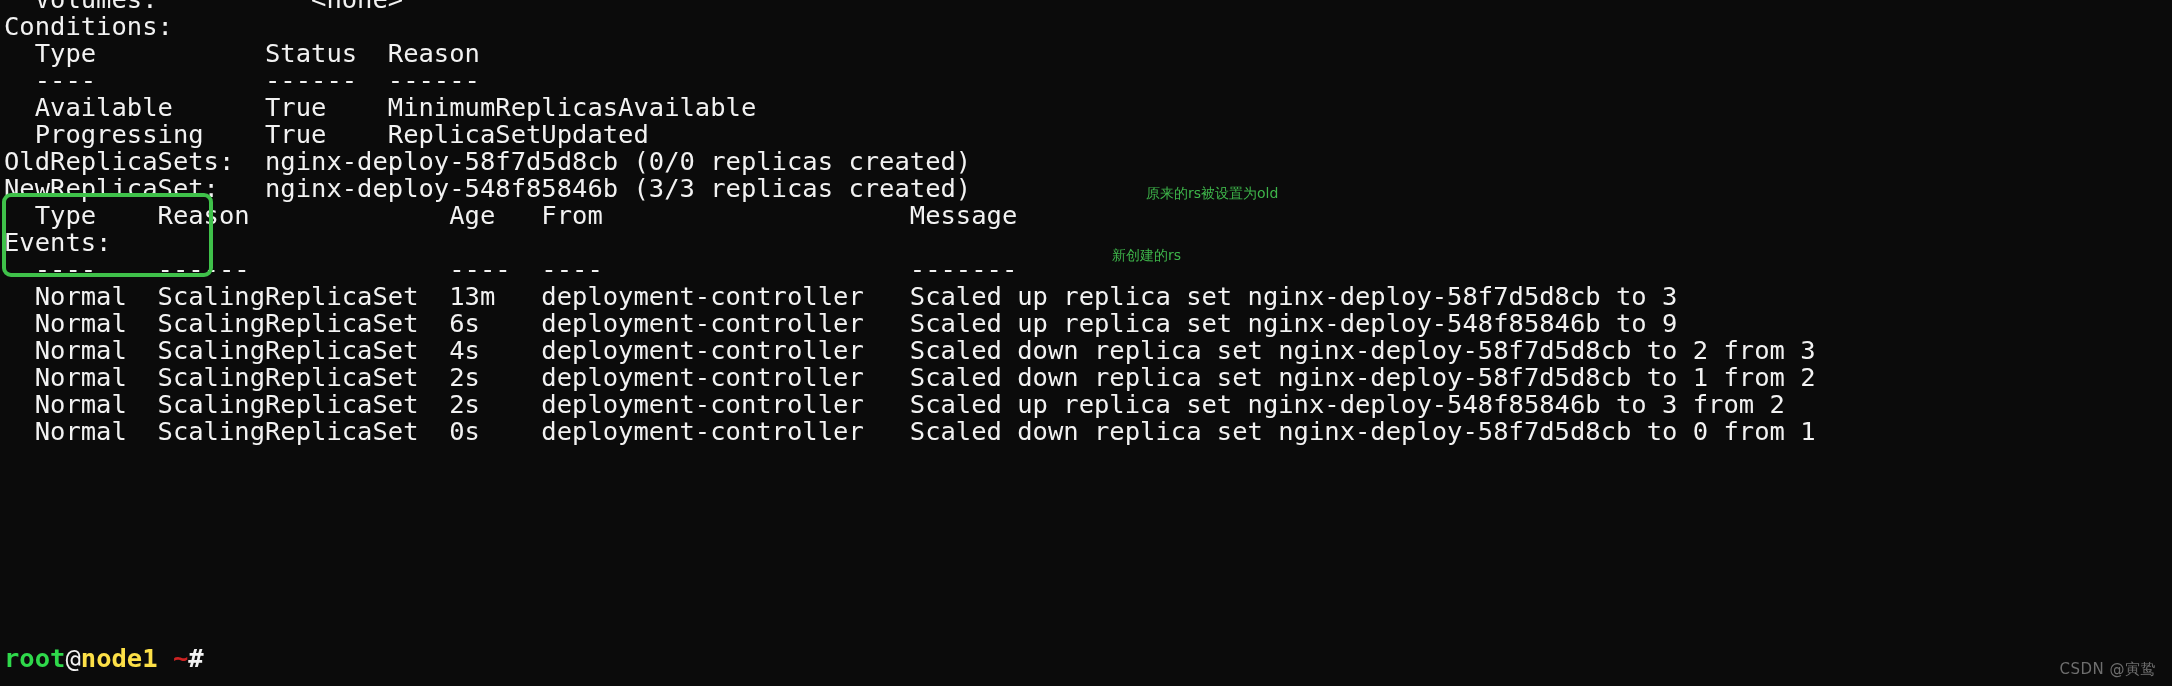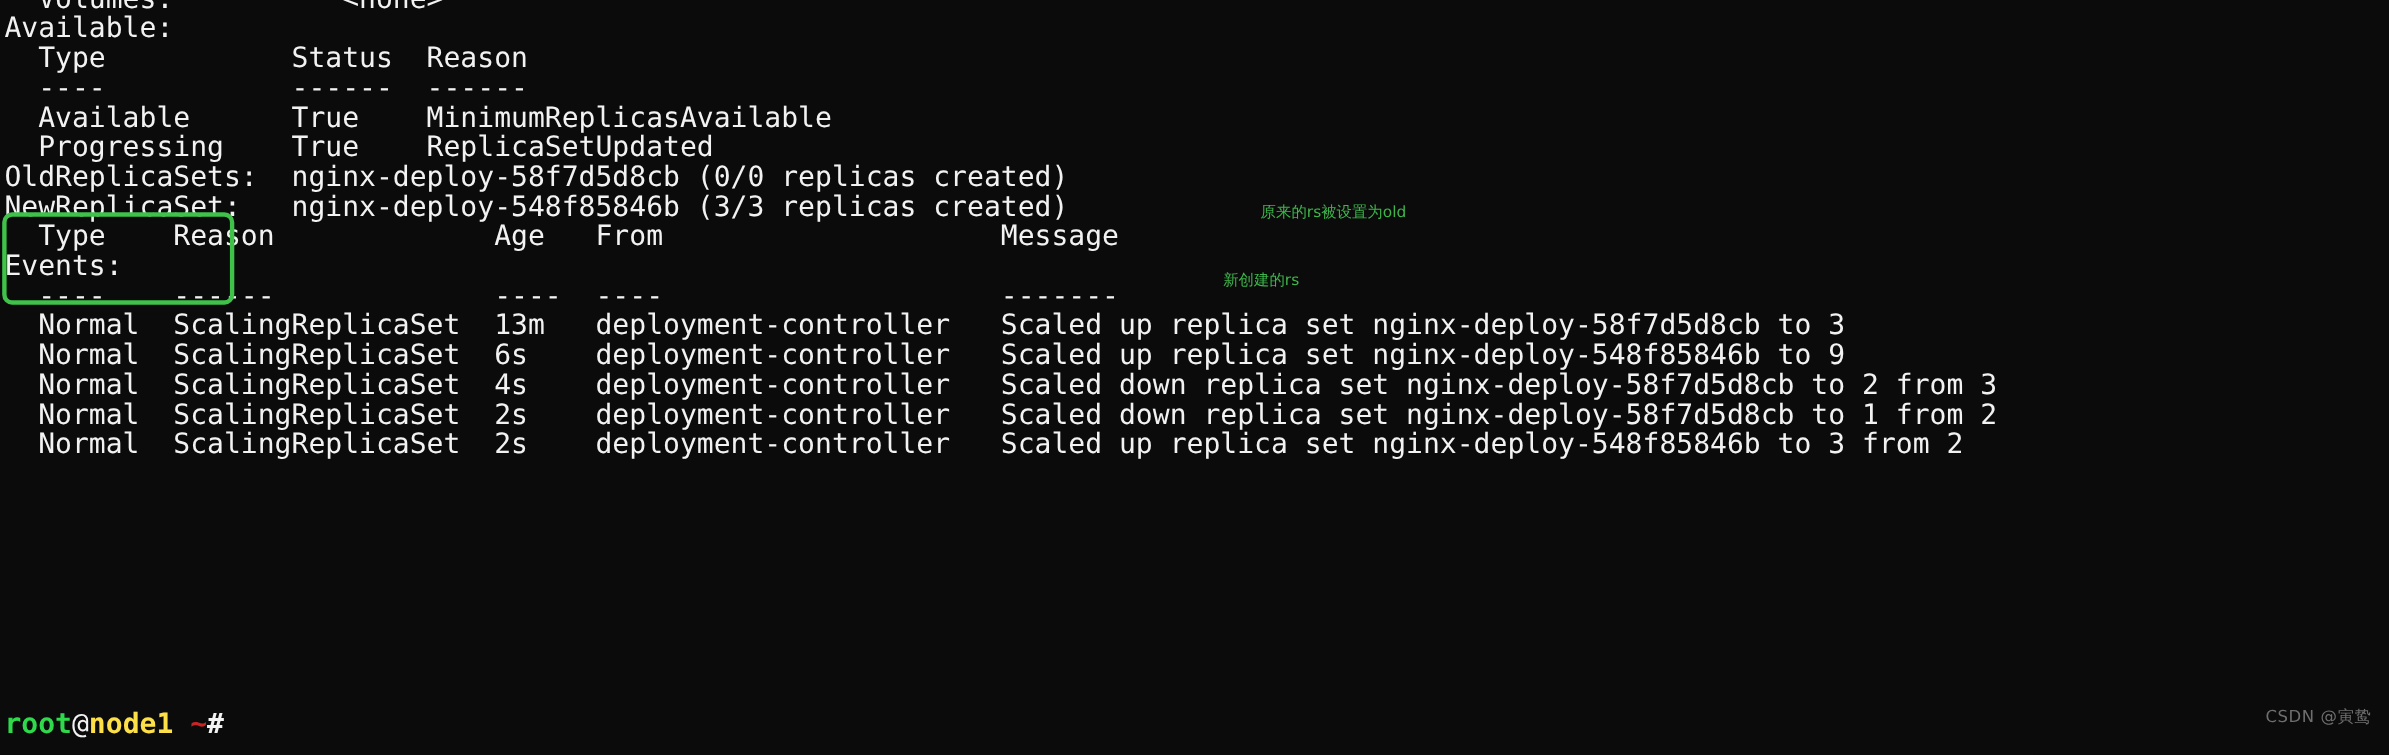--- a/index.html
+++ b/index.html
@@ -83,50 +83,51 @@
   #cursor-block {
     display: inline-block;
     width: 0px;
     height: 22px;
     vertical-align: -3px;
   }
 
   #watermark {
     position: absolute;
     right: 16px;
-    bottom: 21px;
+    bottom: 3px;
     color: #6e6e6e;
     font-family: "DejaVu Sans", "Liberation Sans", sans-serif;
     font-size: 15px;
     letter-spacing: 0.5px;
     white-space: pre;
   }
 </style>
 </head>
 <body>
 
 <div id="terminal">
 
   <div class="term-body">
     <div class="line">  Volumes:          &lt;none&gt;</div>
-    <div class="line">Available:</div>
+    <div class="line">Conditions:</div>
     <div class="line">  Type           Status  Reason</div>
     <div class="line">  ----           ------  ------</div>
     <div class="line">  Available      True    MinimumReplicasAvailable</div>
     <div class="line">  Progressing    True    ReplicaSetUpdated</div>
     <div class="line">OldReplicaSets:  nginx-deploy-58f7d5d8cb (0/0 replicas created)</div>
     <div class="line">NewReplicaSet:   nginx-deploy-548f85846b (3/3 replicas created)</div>
     <div class="line">  Type    Reason             Age   From                    Message</div>
     <div class="line">Events:</div>
     <div class="line">  ----    ------             ----  ----                    -------</div>
     <div class="line">  Normal  ScalingReplicaSet  13m   deployment-controller   Scaled up replica set nginx-deploy-58f7d5d8cb to 3</div>
     <div class="line">  Normal  ScalingReplicaSet  6s    deployment-controller   Scaled up replica set nginx-deploy-548f85846b to 9</div>
     <div class="line">  Normal  ScalingReplicaSet  4s    deployment-controller   Scaled down replica set nginx-deploy-58f7d5d8cb to 2 from 3</div>
     <div class="line">  Normal  ScalingReplicaSet  2s    deployment-controller   Scaled down replica set nginx-deploy-58f7d5d8cb to 1 from 2</div>
     <div class="line">  Normal  ScalingReplicaSet  2s    deployment-controller   Scaled up replica set nginx-deploy-548f85846b to 3 from 2</div>
+    <div class="line">  Normal  ScalingReplicaSet  0s    deployment-controller   Scaled down replica set nginx-deploy-58f7d5d8cb to 0 from 1</div>
   </div>
 
   <div id="highlight-box"></div>
 
   <div class="annotation" id="annotation-old">原来的rs被设置为old</div>
   <div class="annotation" id="annotation-new">新创建的rs</div>
 
   <div class="prompt-line"><span class="prompt-user">root</span><span class="prompt-at">@</span><span class="prompt-host">node1</span><span class="prompt-at"> </span><span class="prompt-tilde">~</span><span class="prompt-hash">#</span><span id="cursor-block"></span></div>
 
   <div id="watermark">CSDN @寅鸷</div>

